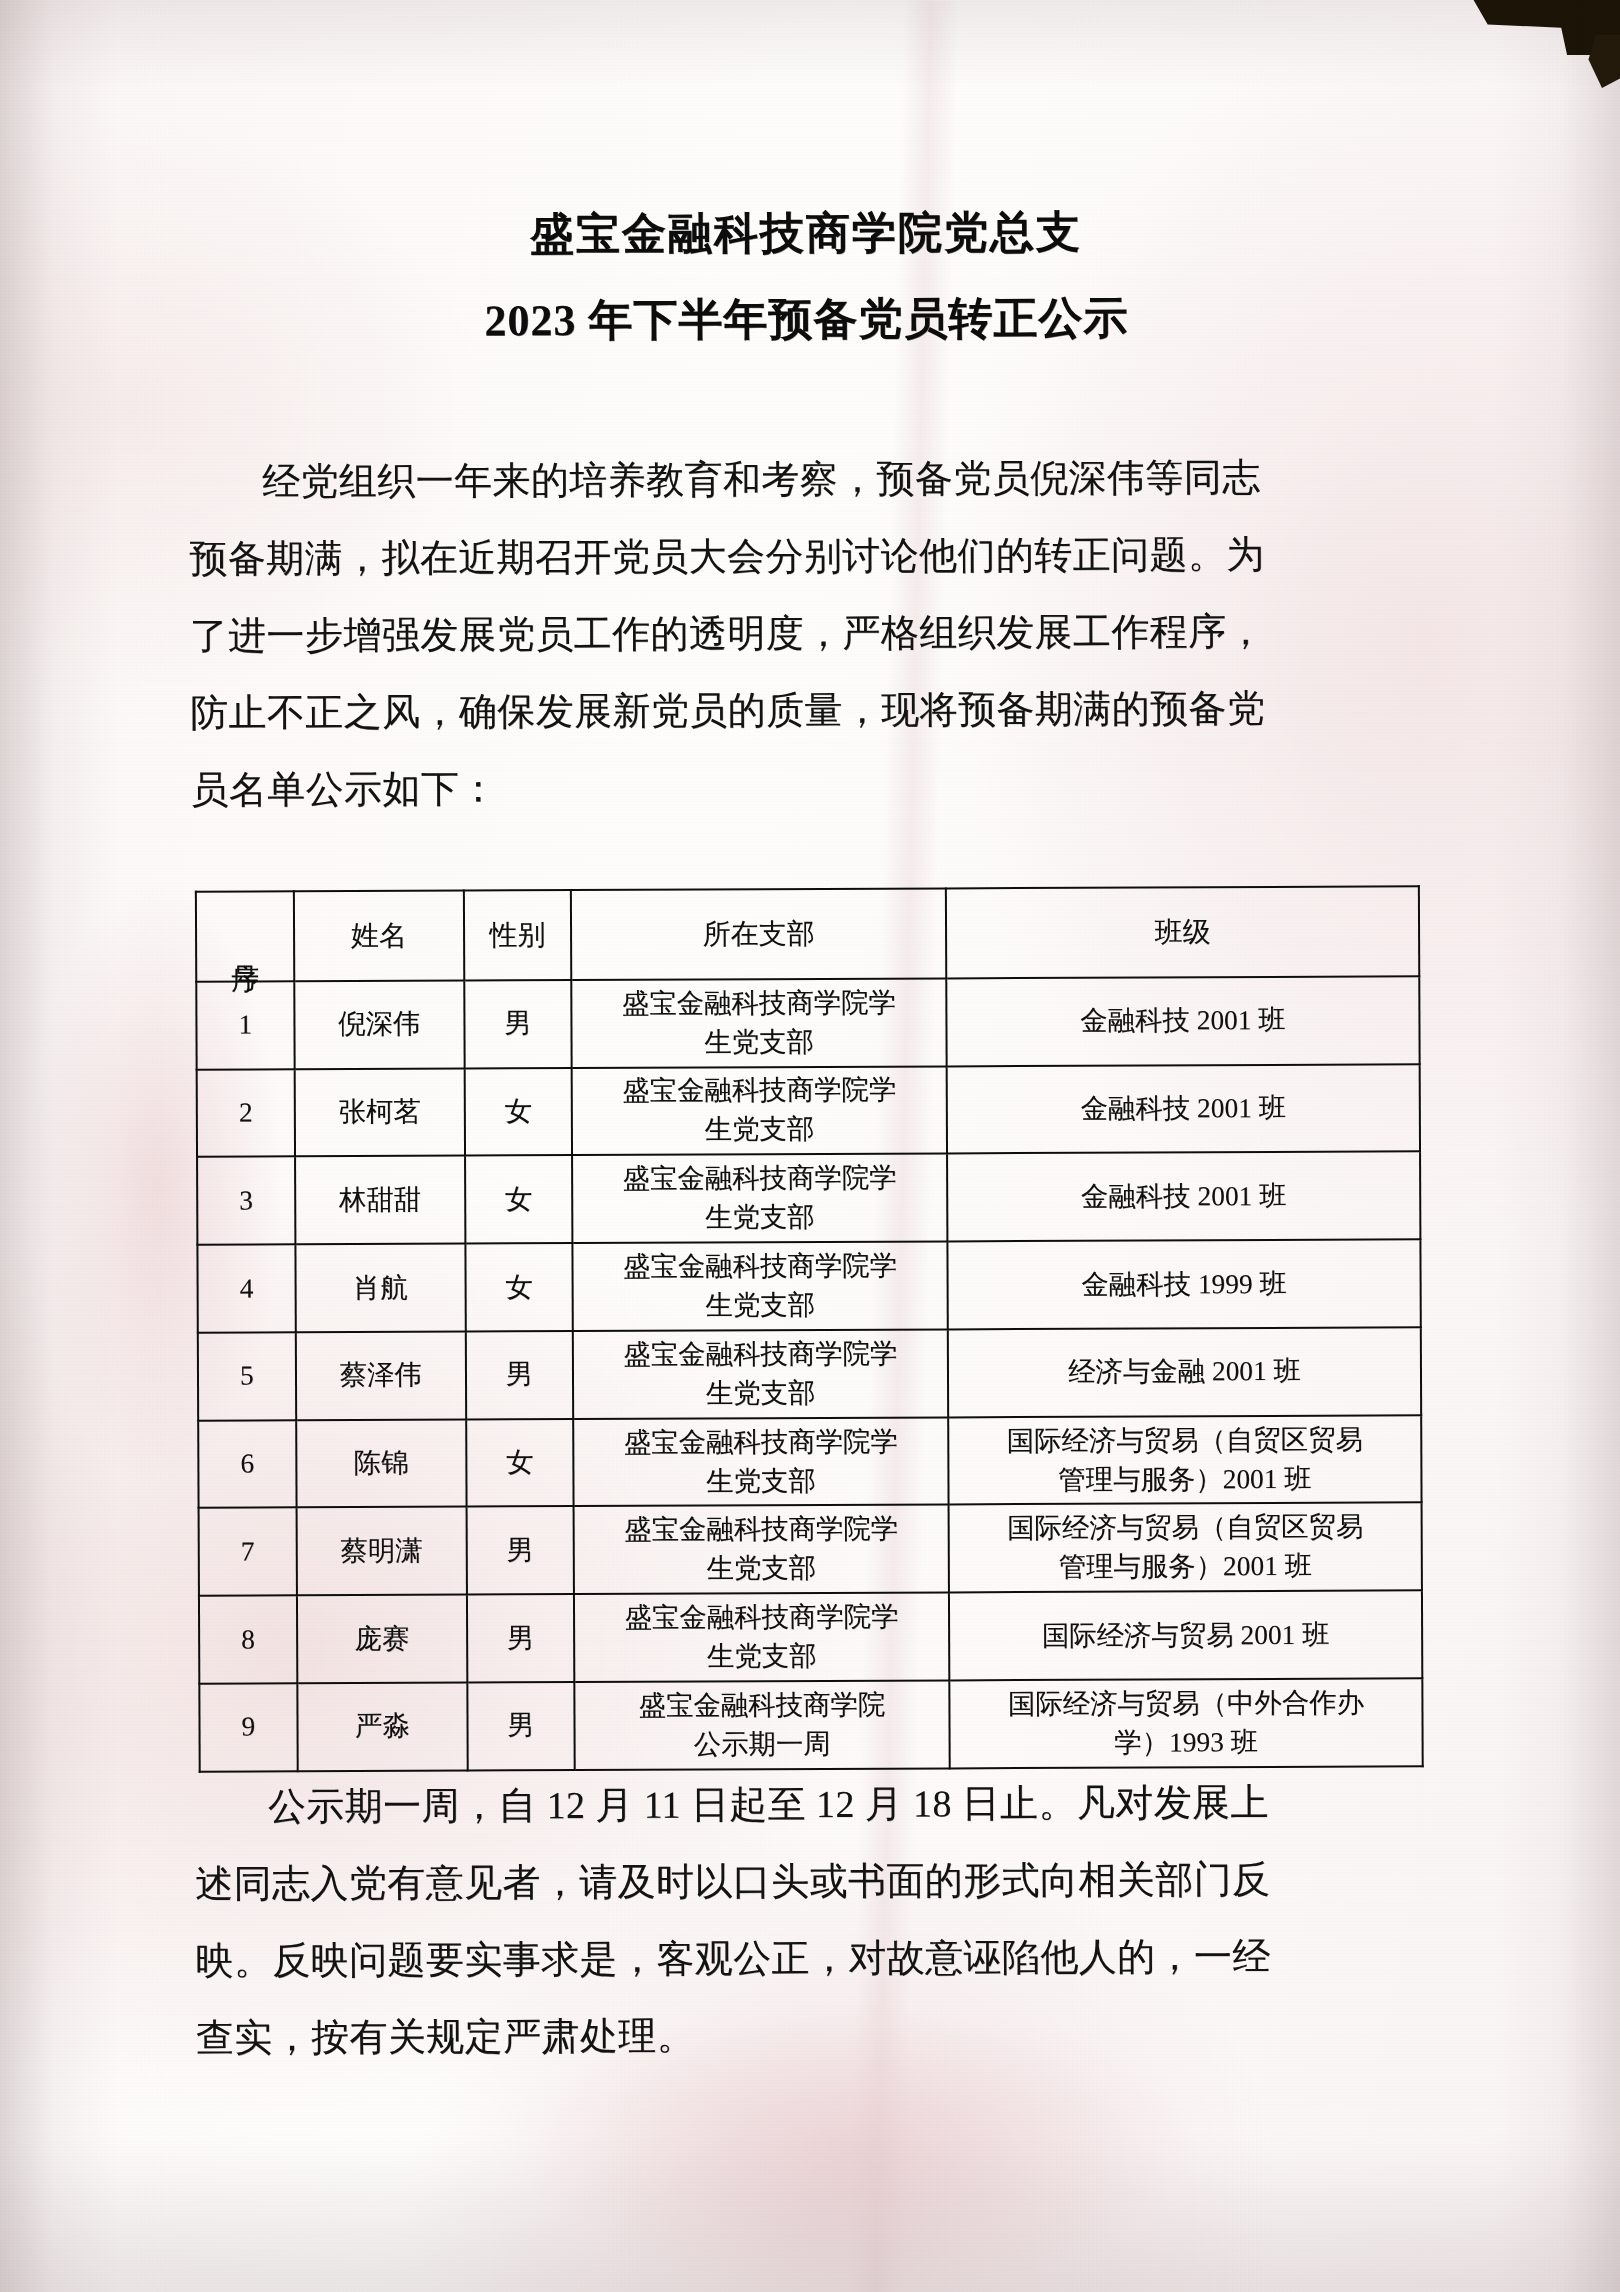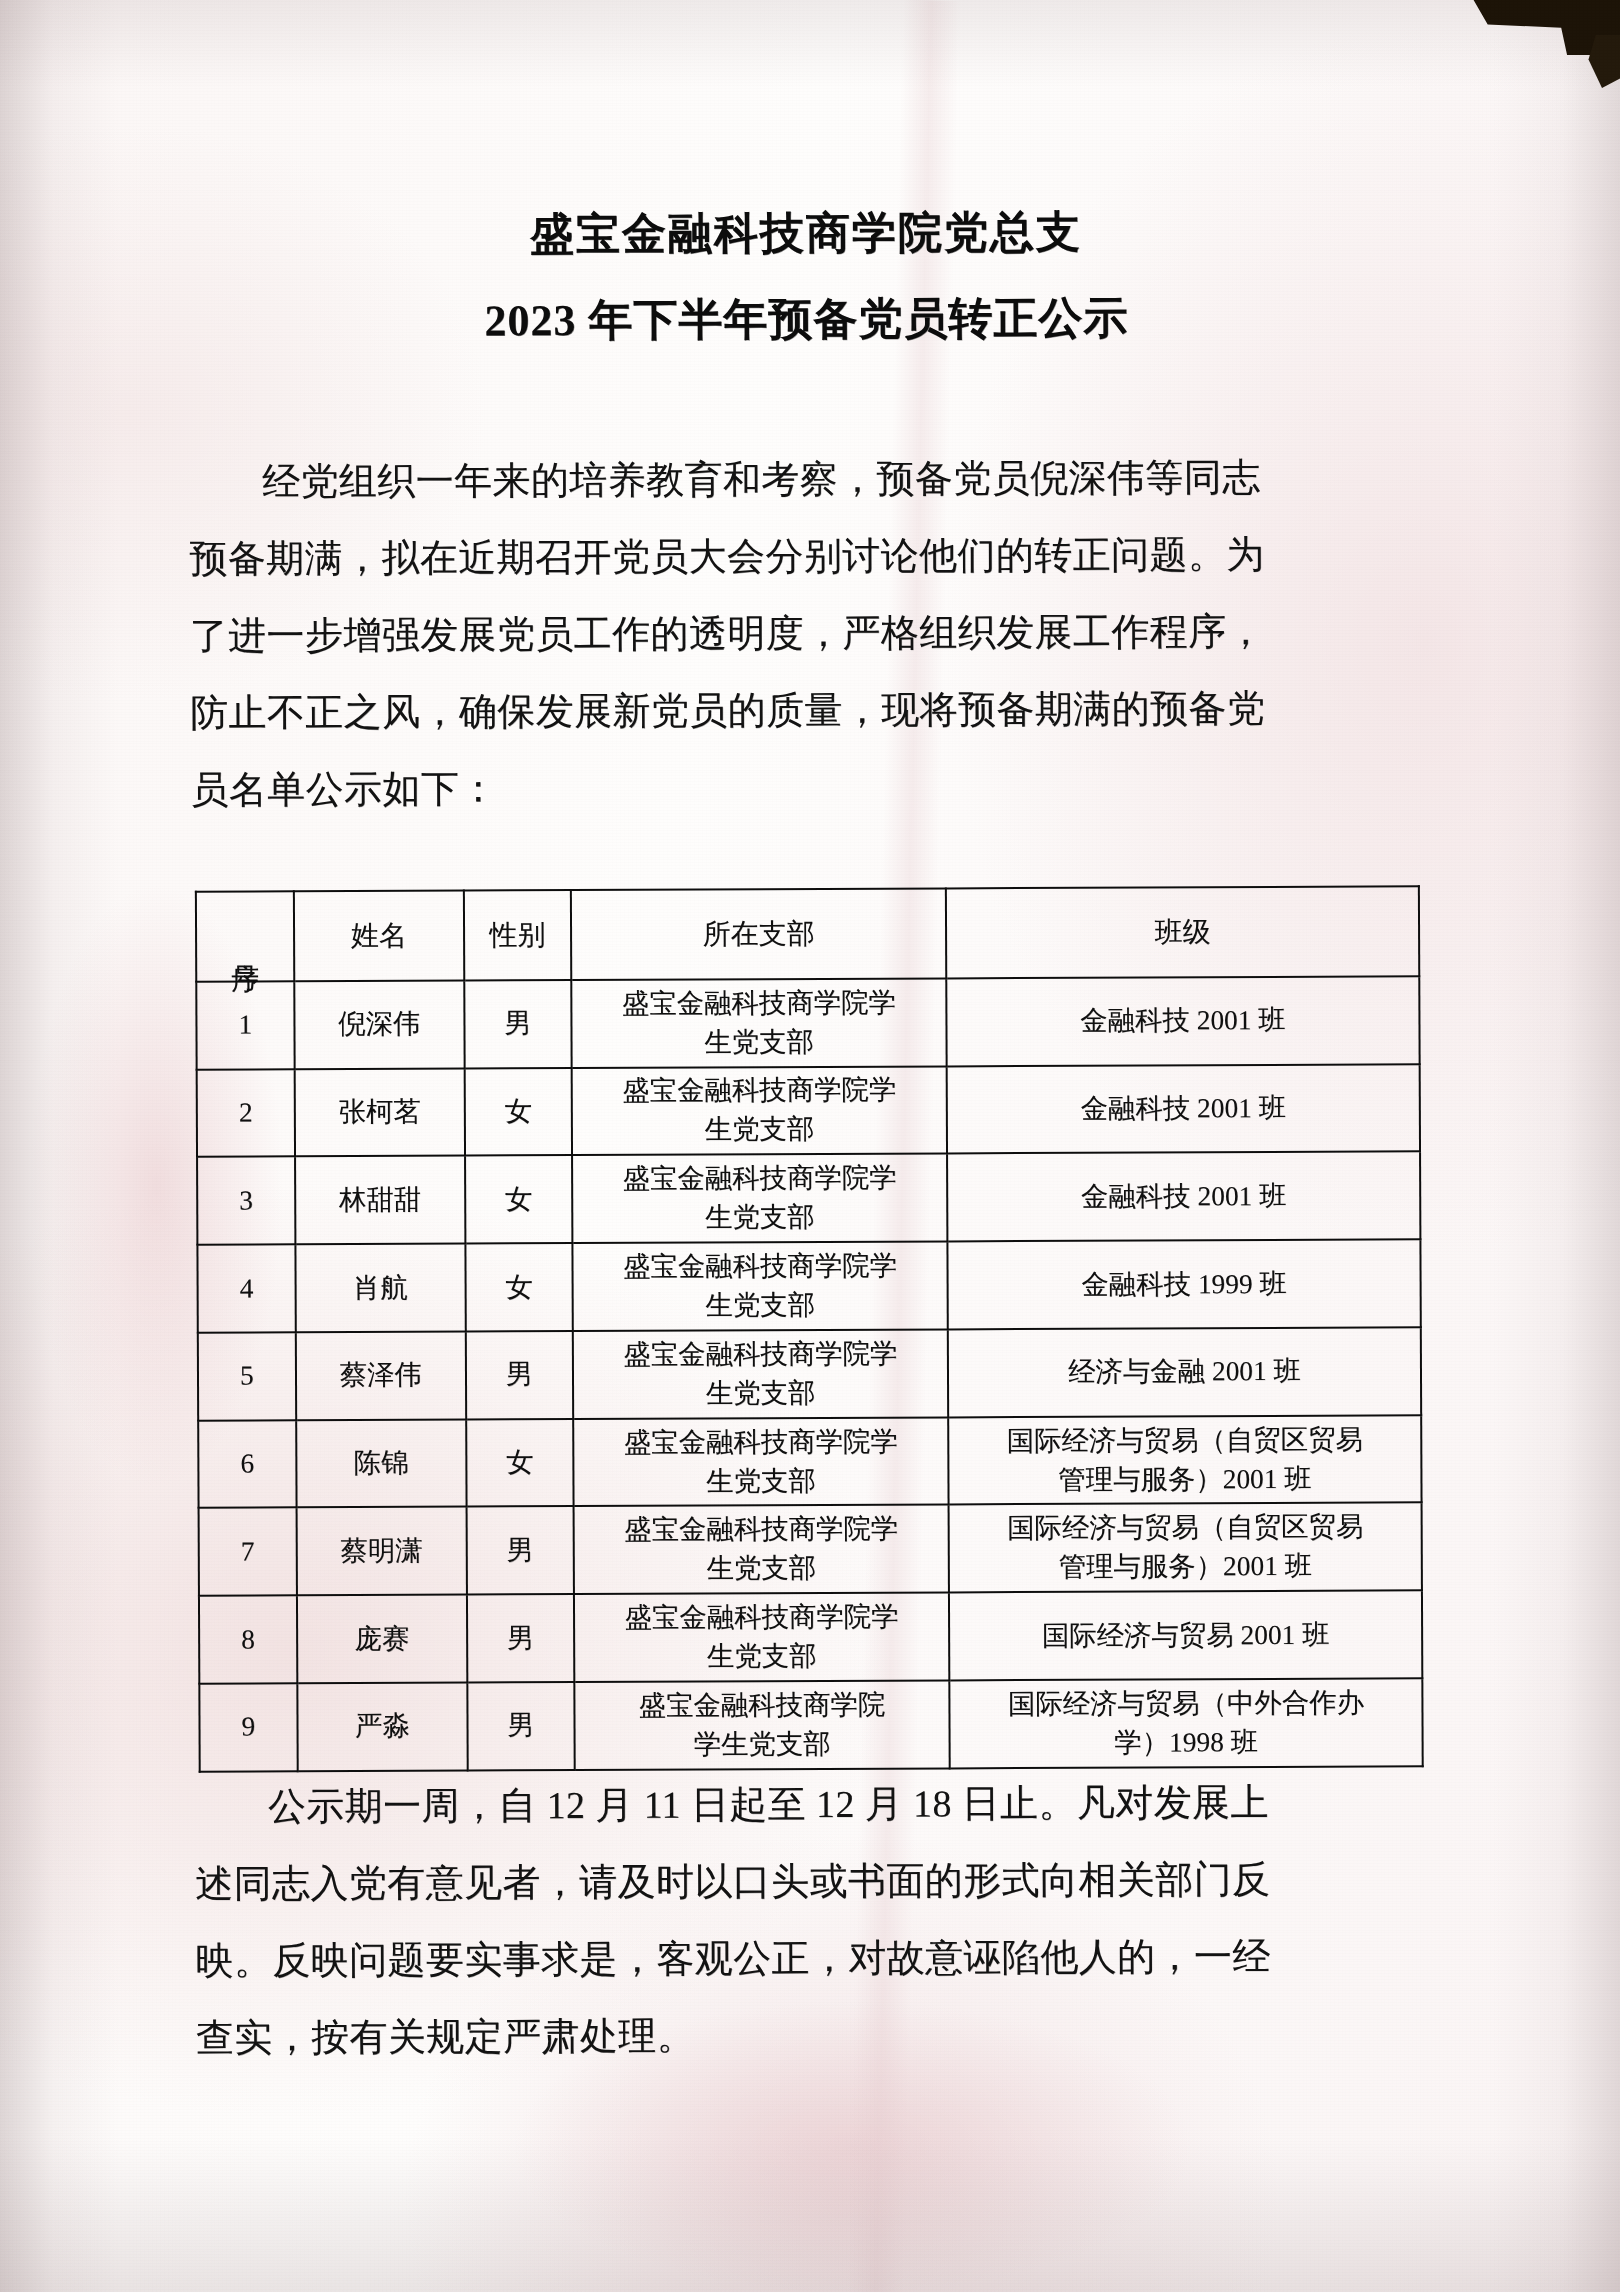--- a/index.html
+++ b/index.html
@@ -358,24 +358,24 @@
             <td>
               <div class="cell-wrap"><span>9</span></div>
             </td>
             <td>
               <div class="cell-wrap"><span>严淼</span></div>
             </td>
             <td>
               <div class="cell-wrap"><span>男</span></div>
             </td>
             <td>
-              <div class="cell-wrap"><span>盛宝金融科技商学院</span><br><span>学生党支部</span></div>
-            </td>
-            <td>
-              <div class="cell-wrap"><span>国际经济与贸易（中外合作办</span><br><span>学）1998 班</span></div>
+              <div class="cell-wrap"><span>盛宝金融科技商学院</span><br><span>公示期一周</span></div>
+            </td>
+            <td>
+              <div class="cell-wrap"><span>国际经济与贸易（中外合作办</span><br><span>学）1993 班</span></div>
             </td>
           </tr>
         </tbody>
     </table>
 
     <div class="body-block" id="closing-paragraph">
       <div class="body-line indent">公示期一周，自 12 月 11 日起至 12 月 18 日止。凡对发展上</div>
       <div class="body-line">述同志入党有意见者，请及时以口头或书面的形式向相关部门反</div>
       <div class="body-line">映。反映问题要实事求是，客观公正，对故意诬陷他人的，一经</div>
       <div class="body-line">查实，按有关规定严肃处理。</div>

